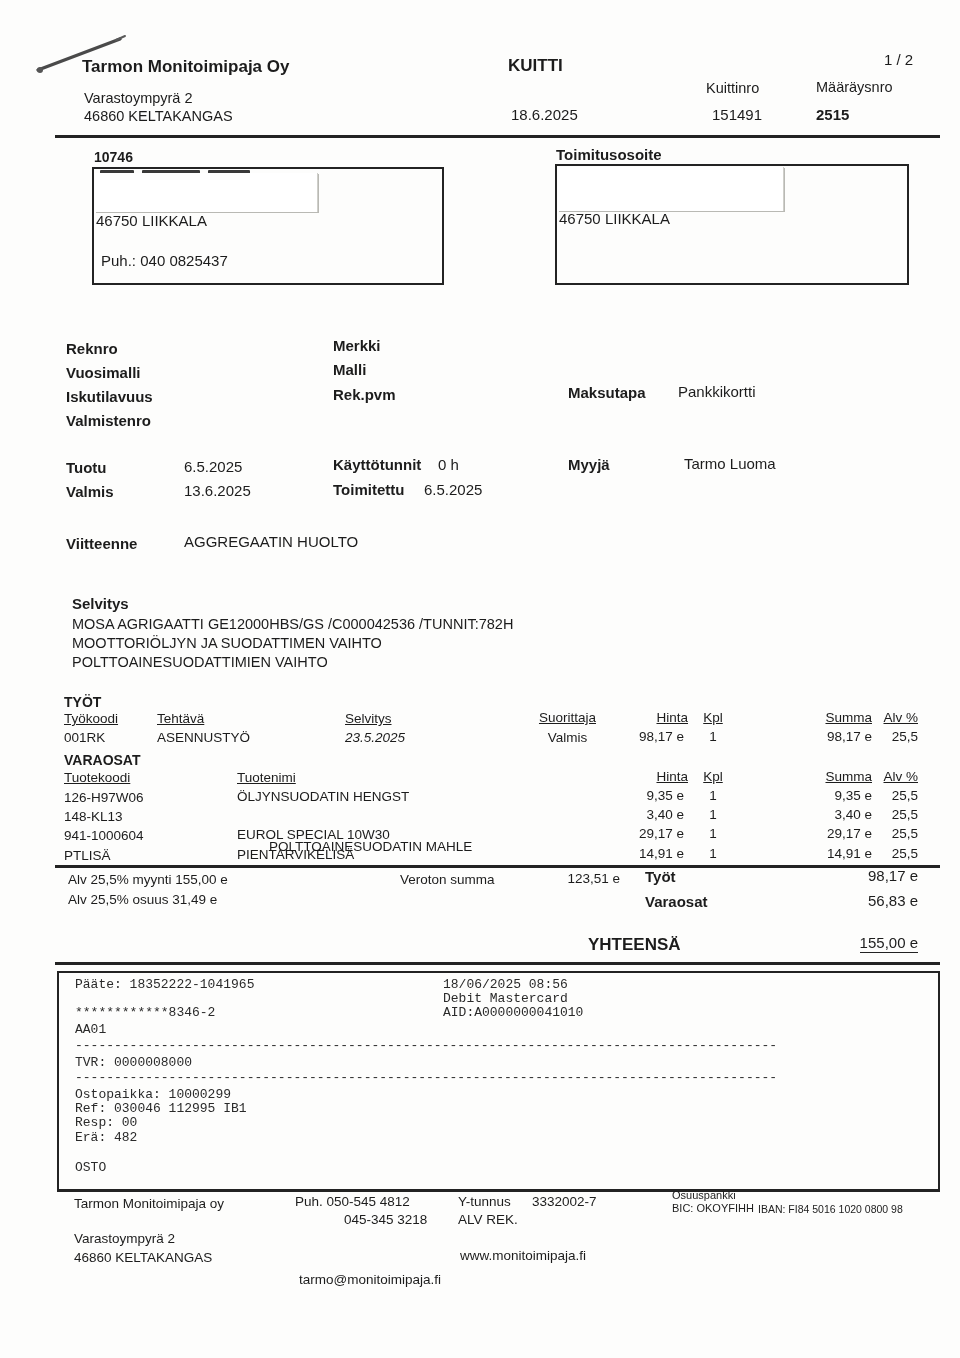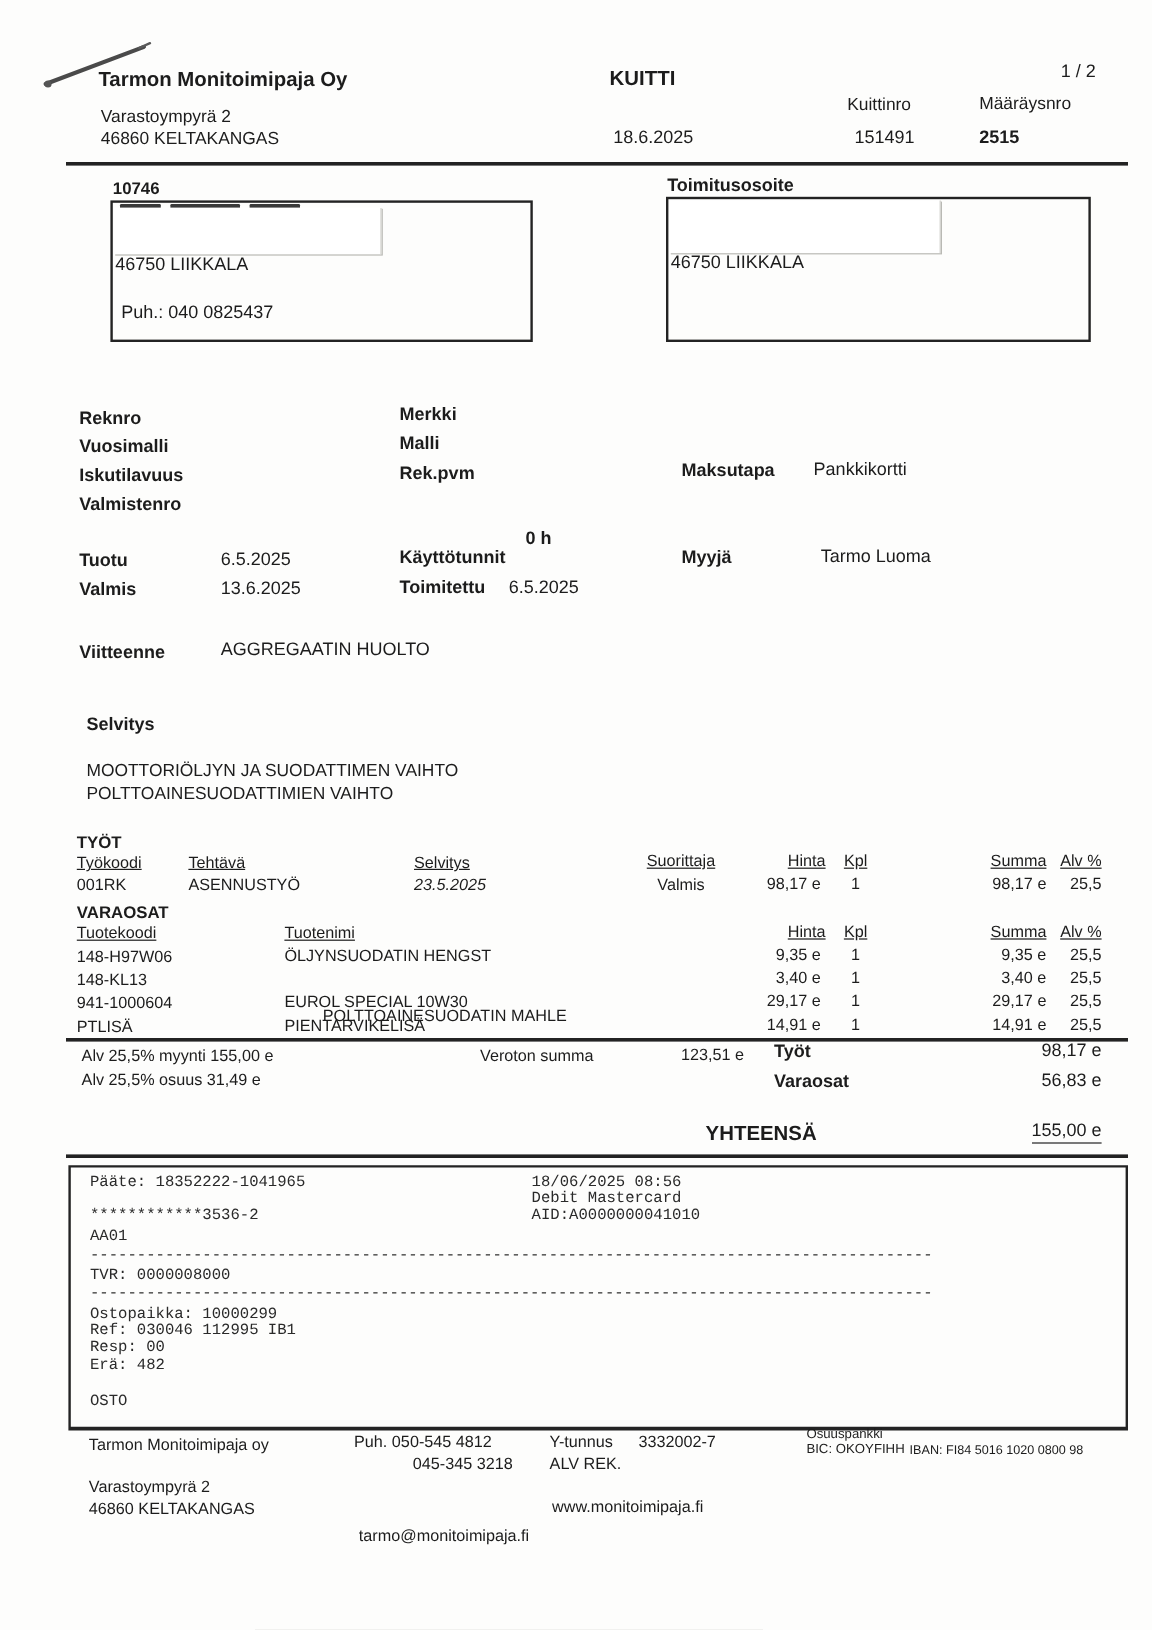--- a/index.html
+++ b/index.html
@@ -79,30 +79,31 @@
   <div class="abs b fs15" style="left:333px;top:361px;">Malli</div>
   <div class="abs b fs15" style="left:333px;top:386px;">Rek.pvm</div>
   <div class="abs b fs15" style="left:568px;top:384px;">Maksutapa</div>
   <div class="abs fs15" style="left:678px;top:383px;">Pankkikortti</div>
 
   <div class="abs b fs15" style="left:66px;top:459px;">Tuotu</div>
   <div class="abs fs15" style="left:184px;top:458px;">6.5.2025</div>
   <div class="abs b fs15" style="left:66px;top:483px;">Valmis</div>
   <div class="abs fs15" style="left:184px;top:482px;">13.6.2025</div>
   <div class="abs b fs15" style="left:333px;top:456px;">Käyttötunnit</div>
-  <div class="abs fs15" style="left:438px;top:440px;font-weight:bold;">0 h</div>
+  <div class="abs fs15" style="left:438px;top:456px;">0 h</div>
   <div class="abs b fs15" style="left:333px;top:481px;">Toimitettu</div>
   <div class="abs fs15" style="left:424px;top:481px;">6.5.2025</div>
   <div class="abs b fs15" style="left:568px;top:456px;">Myyjä</div>
   <div class="abs fs15" style="left:684px;top:455px;">Tarmo Luoma</div>
 
   <div class="abs b fs15" style="left:66px;top:535px;">Viitteenne</div>
   <div class="abs fs15" style="left:184px;top:533px;">AGGREGAATIN HUOLTO</div>
 
   <div class="abs b fs15" style="left:72px;top:595px;">Selvitys</div>
+  <div class="abs fs145" style="left:72px;top:616px;">MOSA AGRIGAATTI GE12000HBS/GS /C000042536 /TUNNIT:782H</div>
   <div class="abs fs145" style="left:72px;top:635px;">MOOTTORIÖLJYN JA SUODATTIMEN VAIHTO</div>
   <div class="abs fs145" style="left:72px;top:654px;">POLTTOAINESUODATTIMIEN VAIHTO</div>
 
   <div class="abs b fs14" style="left:64px;top:694px;">TYÖT</div>
   <div>
     <span class="tcell u" style="left:64px;top:711px;">Työkoodi</span>
     <span class="tcell u" style="left:157px;top:711px;">Tehtävä</span>
     <span class="tcell u" style="left:345px;top:711px;">Selvitys</span>
     <span class="tcell u center" style="left:520px;top:710px;width:95px;">Suorittaja</span>
     <span class="tcell u right" style="left:600px;top:710px;width:88px;">Hinta</span>
@@ -124,21 +125,21 @@
   <div class="abs b fs14" style="left:64px;top:752px;">VARAOSAT</div>
   <div>
     <span class="tcell u" style="left:64px;top:770px;">Tuotekoodi</span>
     <span class="tcell u" style="left:237px;top:770px;">Tuotenimi</span>
     <span class="tcell u right" style="left:600px;top:769px;width:88px;">Hinta</span>
     <span class="tcell u center" style="left:696px;top:769px;width:34px;">Kpl</span>
     <span class="tcell u right" style="left:764px;top:769px;width:108px;">Summa</span>
     <span class="tcell u right" style="left:876px;top:769px;width:42px;">Alv %</span>
   </div>
   <div>
-    <span class="tcell" style="left:64px;top:790px;">148-H97W06</span>
+    <span class="tcell" style="left:64px;top:790px;">126-H97W06</span>
     <span class="tcell" style="left:237px;top:789px;">ÖLJYNSUODATIN HENGST</span>
     <span class="tcell right" style="left:596px;top:788px;width:88px;">9,35 e</span>
     <span class="tcell center" style="left:696px;top:788px;width:34px;">1</span>
     <span class="tcell right" style="left:764px;top:788px;width:108px;">9,35 e</span>
     <span class="tcell right" style="left:876px;top:788px;width:42px;">25,5</span>
   </div>
   <div>
     <span class="tcell" style="left:64px;top:809px;">148-KL13</span>
     <span class="tcell" style="left:237px;top:839px;margin-left:32px;">POLTTOAINESUODATIN MAHLE</span>
     <span class="tcell right" style="left:596px;top:807px;width:88px;">3,40 e</span>
@@ -174,21 +175,21 @@
   <div class="abs fs15 right" style="left:800px;top:892px;width:118px;">56,83 e</div>
 
   <div class="abs b fs17" style="left:588px;top:935px;">YHTEENSÄ</div>
   <div class="abs fs15 right" style="left:800px;top:934px;width:118px;"><span class="ul-total">155,00 e</span></div>
   <div class="rule" style="left:55px;top:962px;width:885px;height:3px;"></div>
 
   <div class="box" style="left:57px;top:971px;width:879px;height:216px;border-width:2px 2px 3px 2px;"></div>
   <div class="abs mono" style="left:75px;top:977px;">Pääte: 18352222-1041965</div>
   <div class="abs mono" style="left:443px;top:977px;">18/06/2025 08:56</div>
   <div class="abs mono" style="left:443px;top:991px;">Debit Mastercard</div>
-  <div class="abs mono" style="left:75px;top:1005px;">************3536-2</div>
+  <div class="abs mono" style="left:75px;top:1005px;">************8346-2</div>
   <div class="abs mono" style="left:443px;top:1005px;">AID:A0000000041010</div>
   <div class="abs mono" style="left:75px;top:1022px;">AA01</div>
   <div class="abs mono" style="left:75px;top:1038px;">------------------------------------------------------------------------------------------</div>
   <div class="abs mono" style="left:75px;top:1055px;">TVR: 0000008000</div>
   <div class="abs mono" style="left:75px;top:1070px;">------------------------------------------------------------------------------------------</div>
   <div class="abs mono" style="left:75px;top:1087px;">Ostopaikka: 10000299</div>
   <div class="abs mono" style="left:75px;top:1101px;">Ref: 030046 112995 IB1</div>
   <div class="abs mono" style="left:75px;top:1115px;">Resp: 00</div>
   <div class="abs mono" style="left:75px;top:1130px;">Erä: 482</div>
   <div class="abs mono" style="left:75px;top:1160px;">OSTO</div>

